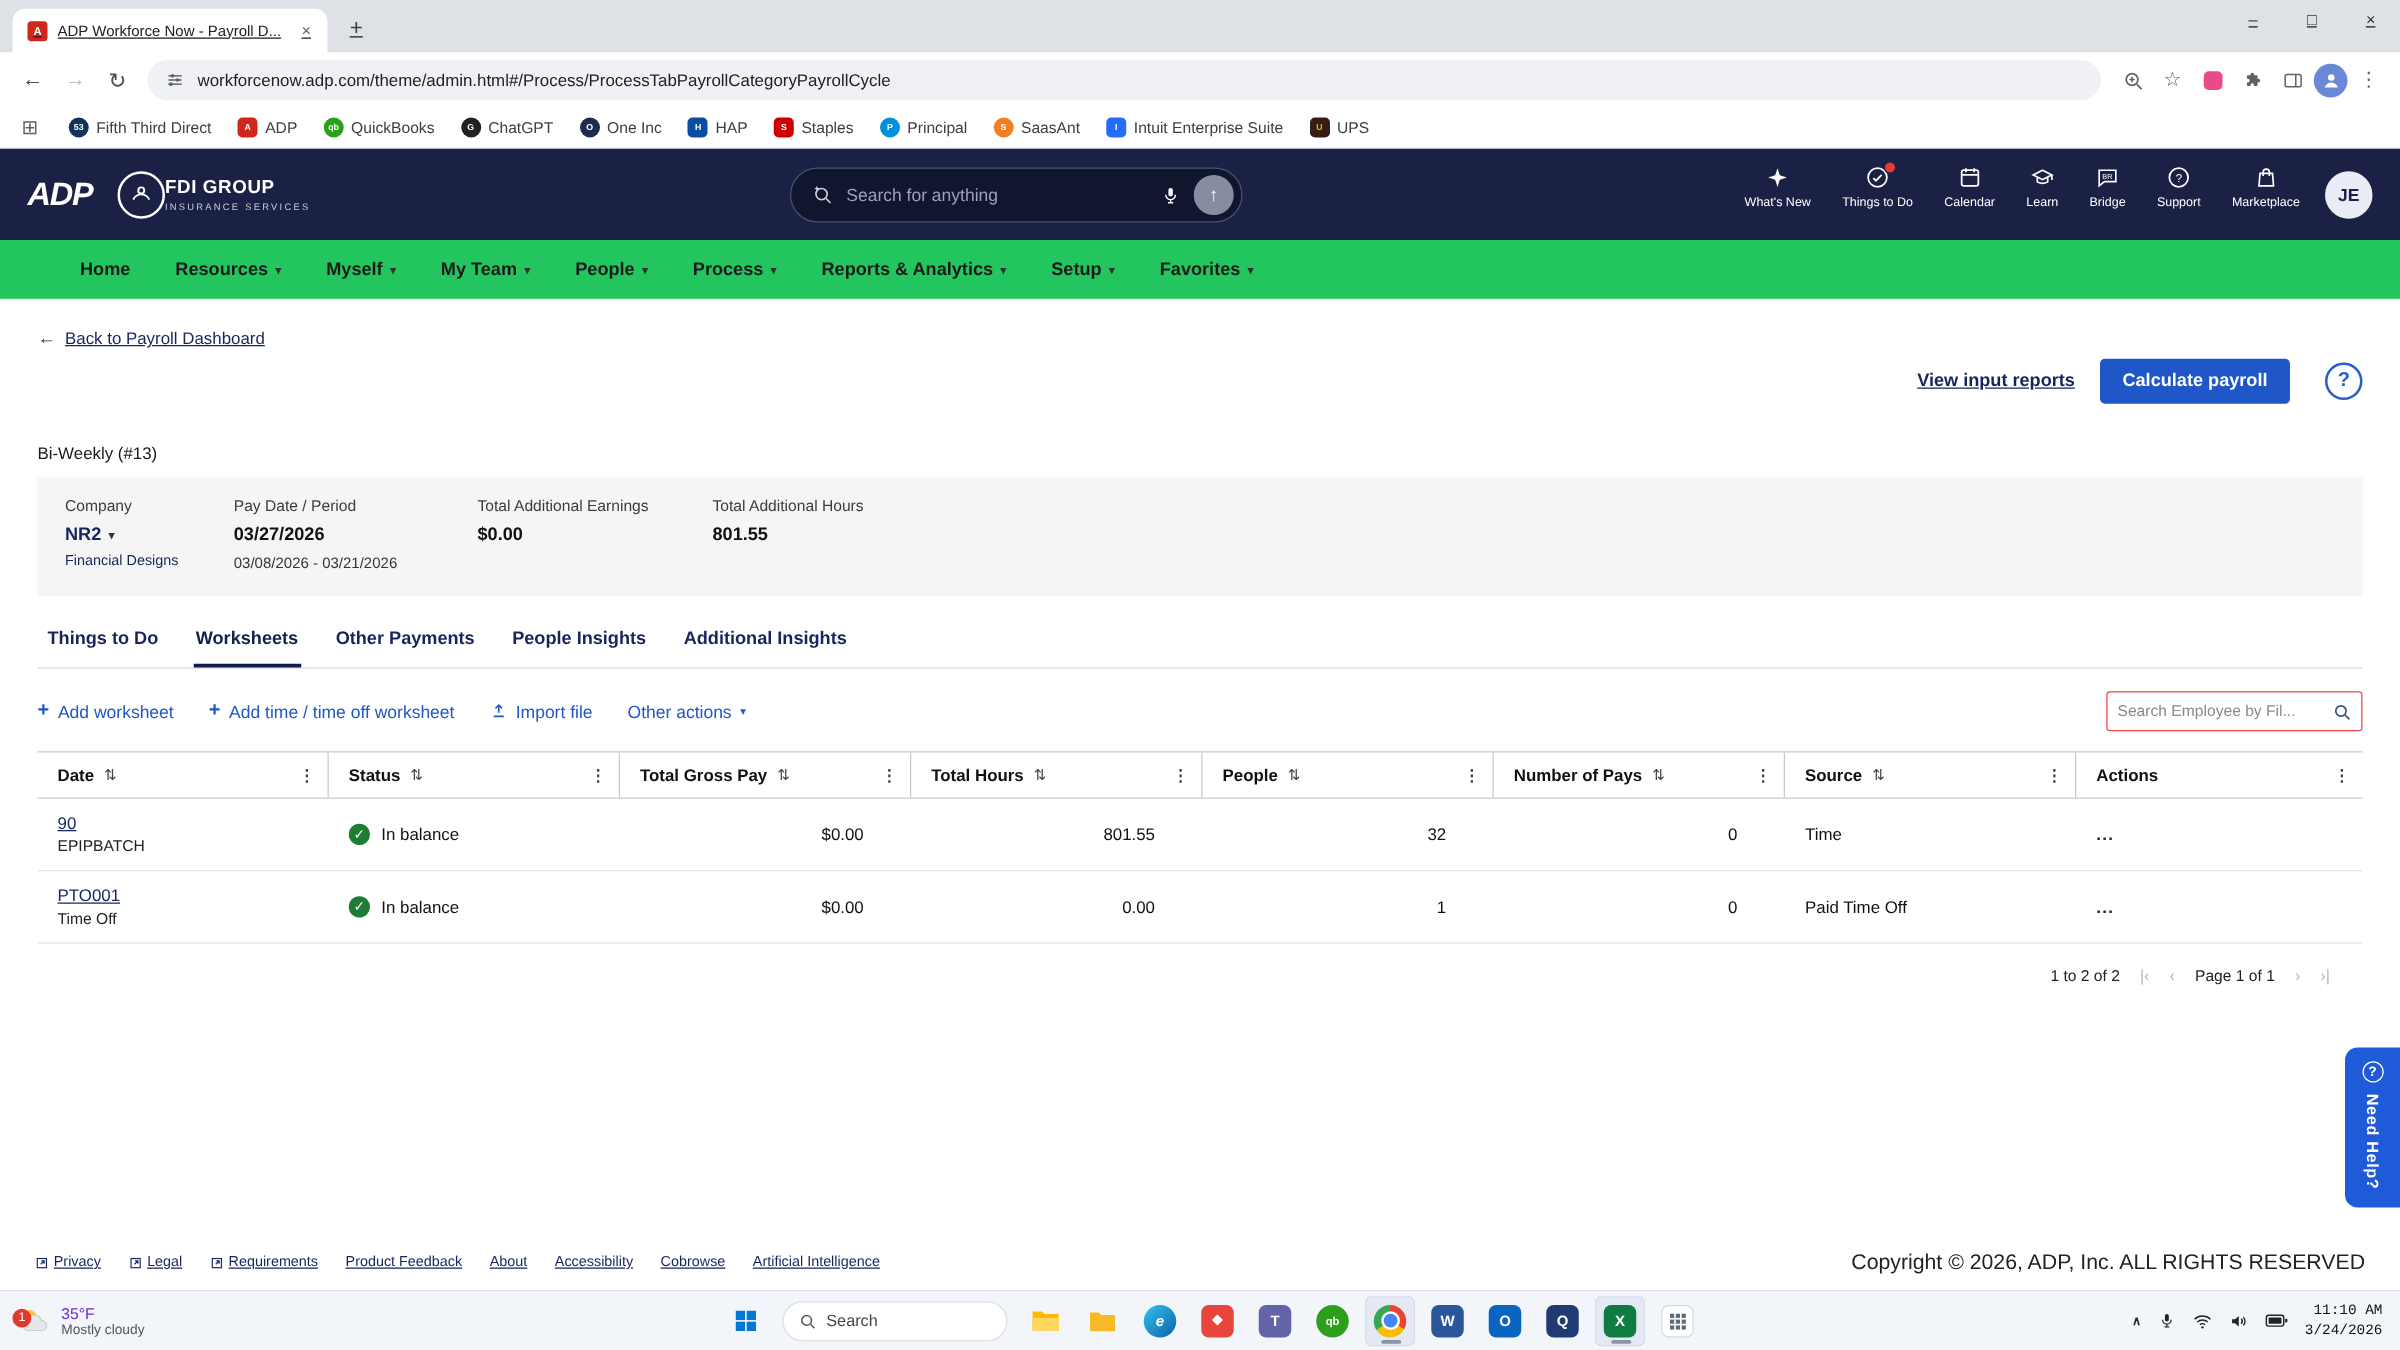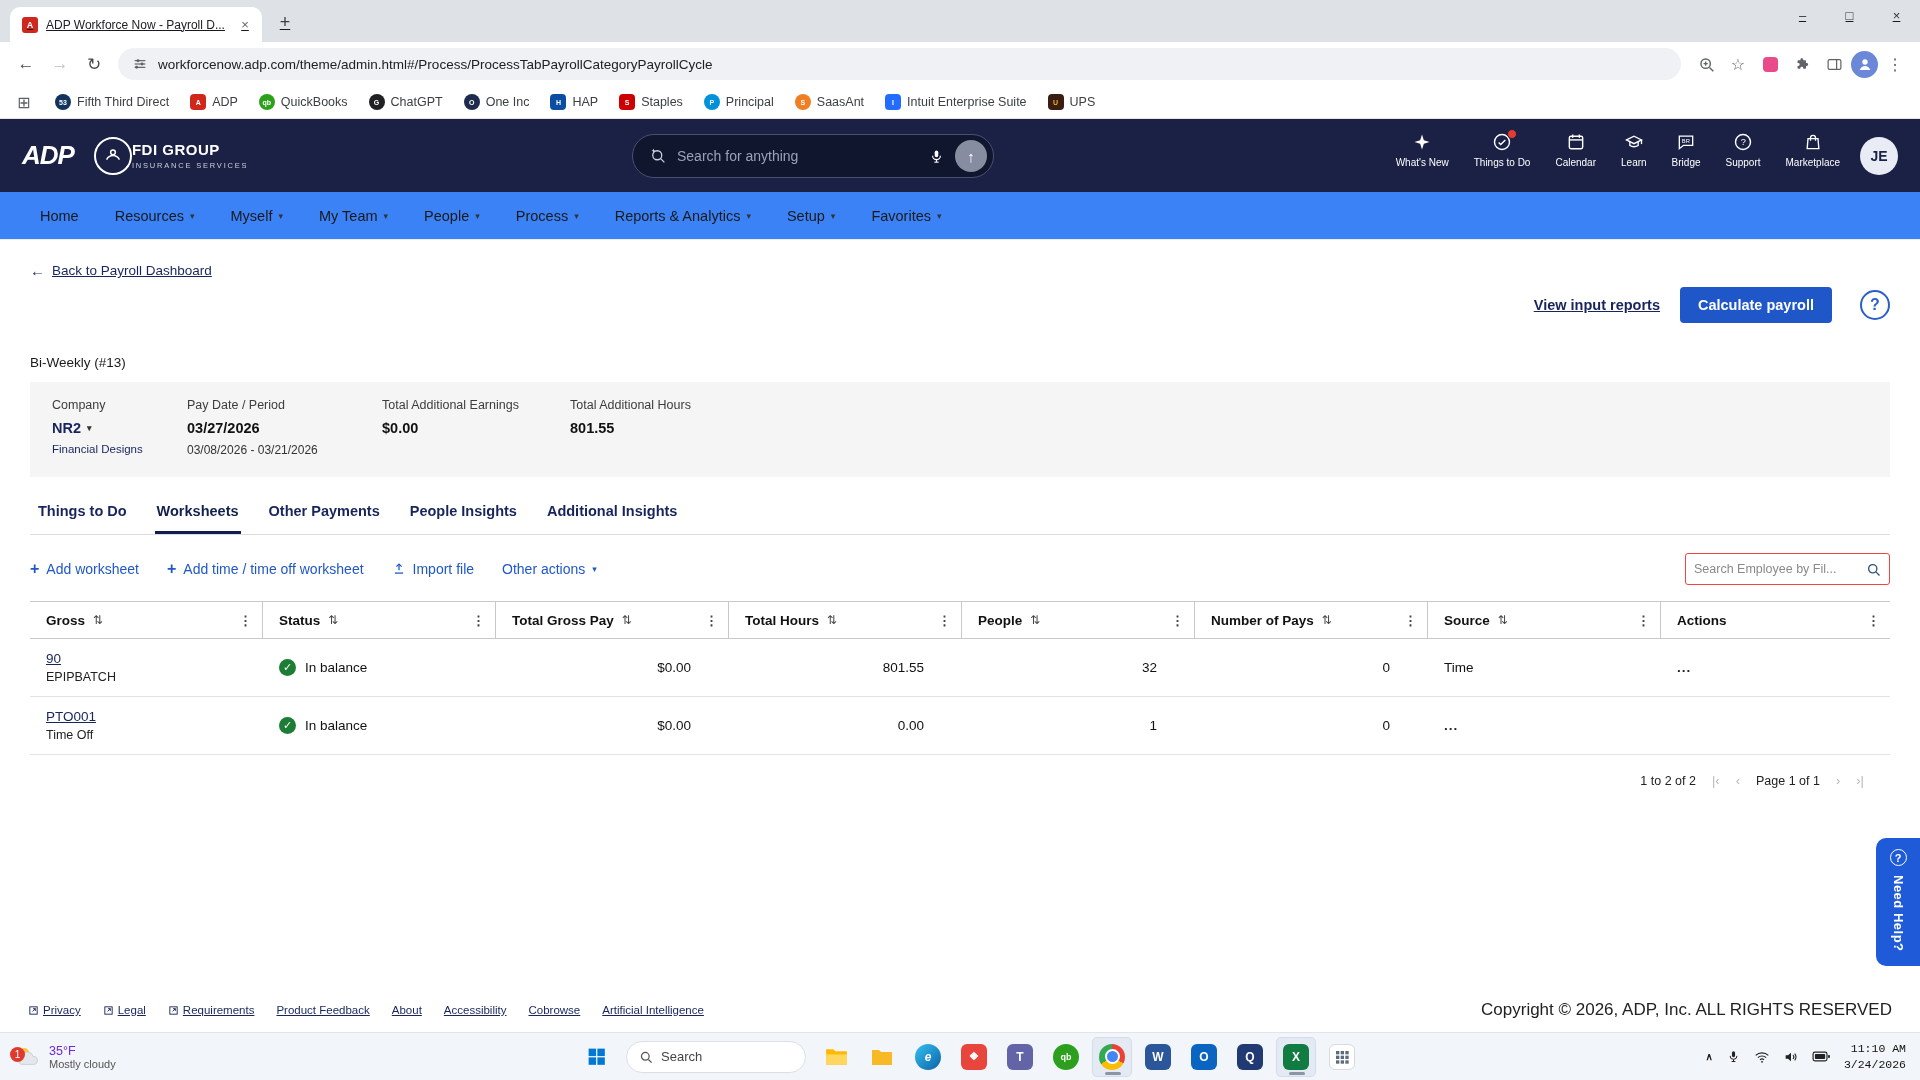--- a/index.html
+++ b/index.html
@@ -58,21 +58,21 @@
   .hdr-search input { flex: 1; border: none; outline: none; background: transparent; color: #fff; font-size: 14px; font-family: inherit; }
   .hdr-search input::placeholder { color: #9aa1b9; }
   .go-btn { width: 32px; height: 32px; border-radius: 50%; background: #878da0; color: #fff; display: flex; align-items: center; justify-content: center; font-size: 15px; font-weight: bold; flex: none; }
   .hdr-icons { position: absolute; right: 80px; top: 13px; display: flex; gap: 25px; }
   .hdr-item { display: flex; flex-direction: column; align-items: center; gap: 5px; color: #fff; position: relative; }
   .hdr-label { font-size: 10px; white-space: nowrap; }
   .badge-dot { position: absolute; top: -3px; left: calc(50% + 5px); width: 10px; height: 10px; background: #e63b2e; border-radius: 50%; border: 1.5px solid var(--navy, #1b2144); }
   .avatar { position: absolute; right: 22px; top: 18px; width: 38px; height: 38px; border-radius: 50%; background: #e9ecf4; color: #1b2144; font-weight: bold; font-size: 14px; display: flex; align-items: center; justify-content: center; }
 
   
-  .main-nav { height: 48px; background: #3b82f6; border-bottom: 1px solid #ececec; display: flex; align-items: center; gap: 36px; padding: 0 40px; font-size: 14.5px; font-weight: 400; color: #1a1a1a; }
+  .main-nav { height: 48px; background: #22c55e; border-bottom: 1px solid #ececec; display: flex; align-items: center; gap: 36px; padding: 0 64px; font-size: 14.5px; font-weight: 700; color: #1a1a1a; }
   .nav-item { display: flex; align-items: center; gap: 6px; }
   .caret { font-size: 9px; color: #333; }
 
   
   .content { padding: 0 30px; }
   .back-row { margin-top: 22px; display: flex; align-items: center; gap: 7px; font-size: 13.5px; }
   .back-row a { color: var(--link-navy, #17255c); text-decoration: underline; }
   .back-arrow { color: var(--link-navy, #17255c); font-size: 15px; }
   .title-row { display: flex; align-items: center; margin-top: 8px; }
   h1 { font-size: 33px; font-weight: bold; color: #111; letter-spacing: -.5px; }
@@ -477,21 +477,21 @@
       <svg width="15" height="15" viewBox="0 0 20 20">
           <circle cx="9" cy="9" r="5.5" fill="none" stroke="#33527e" stroke-width="1.8"></circle>
           <line x1="13.5" y1="13.5" x2="18" y2="18" stroke="#33527e" stroke-width="1.8"></line>
         </svg>
     </div>
   </div>
 
   <div class="tbl">
     <div class="thead">
       <div class="th c0">
-        <span class="th-label">Gross</span>
+        <span class="th-label">Date</span>
         <span class="sort">⇅</span>
         <span class="th-kebab">⋮</span>
       </div>
       <div class="th c1">
         <span class="th-label">Status</span>
         <span class="sort">⇅</span>
         <span class="th-kebab">⋮</span>
       </div>
       <div class="th c2">
         <span class="th-label">Total Gross Pay</span>
@@ -549,20 +549,21 @@
         <span class="row-sub">Time Off</span>
       </div>
       <div class="td c1">
         <span class="ck">✓</span>
         <span>In balance</span>
       </div>
       <div class="td c2 num">$0.00</div>
       <div class="td c3 num">0.00</div>
       <div class="td c4 num">1</div>
       <div class="td c5 num">0</div>
+      <div class="td c6">Paid Time Off</div>
       <div class="td c7">
           <span class="row-actions">...</span>
         </div>
     </div>
   </div>
 
   <div class="pager">
     <span>1 to 2 of 2</span>
     <span class="pg-btn">|‹</span>
     <span class="pg-btn">‹</span>

